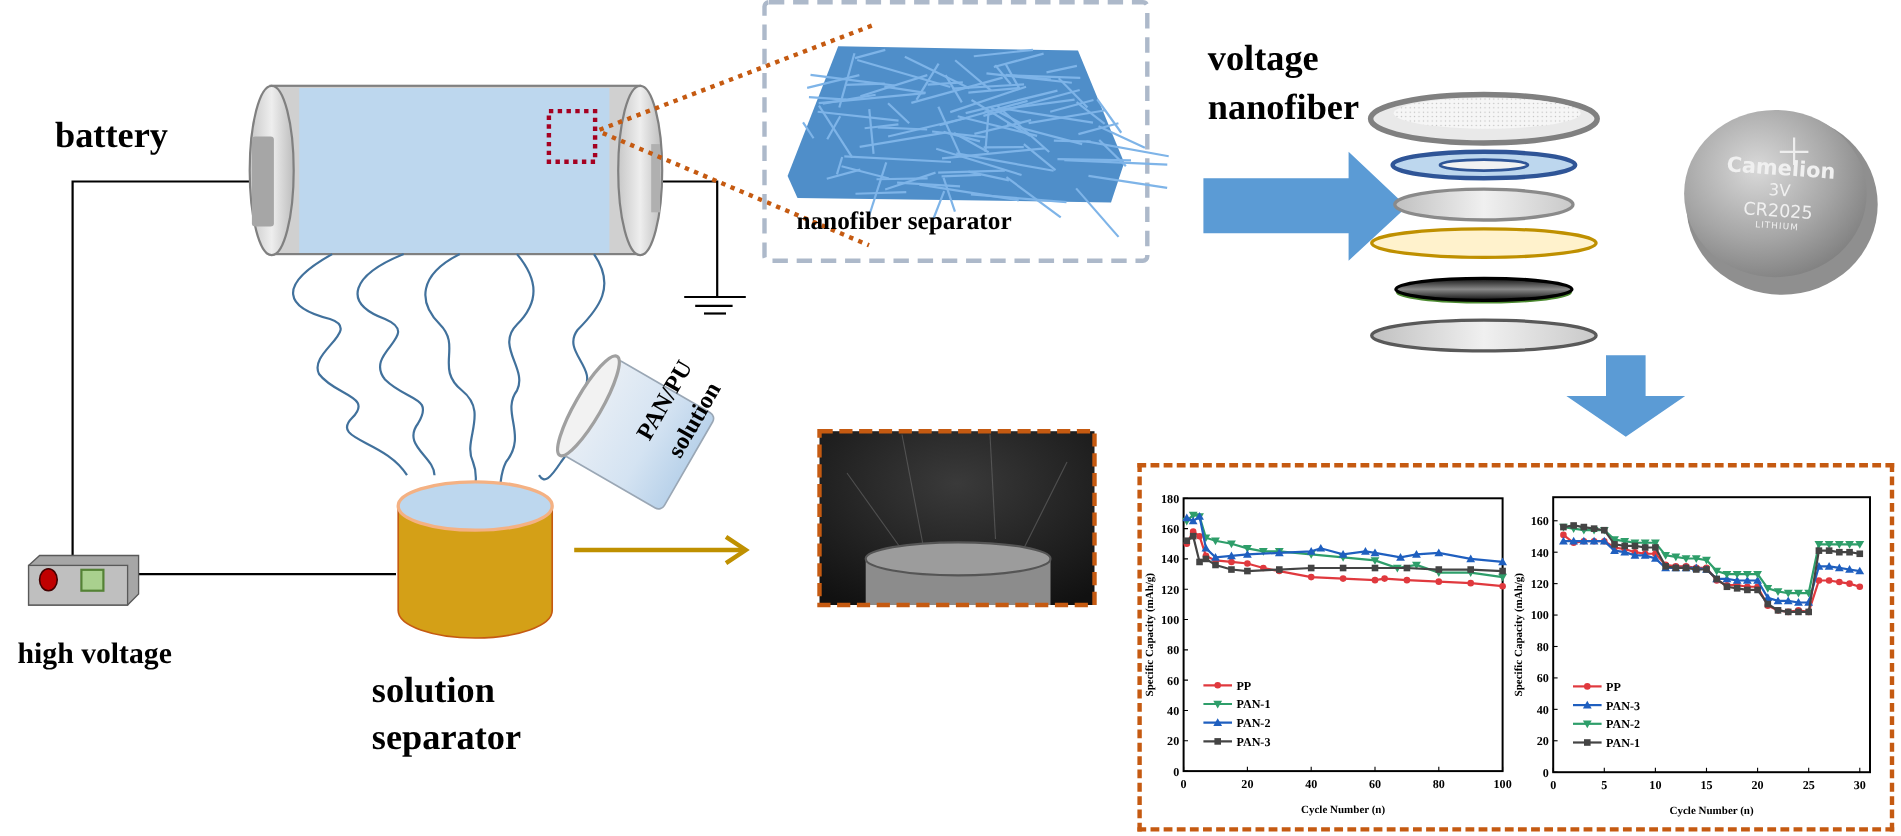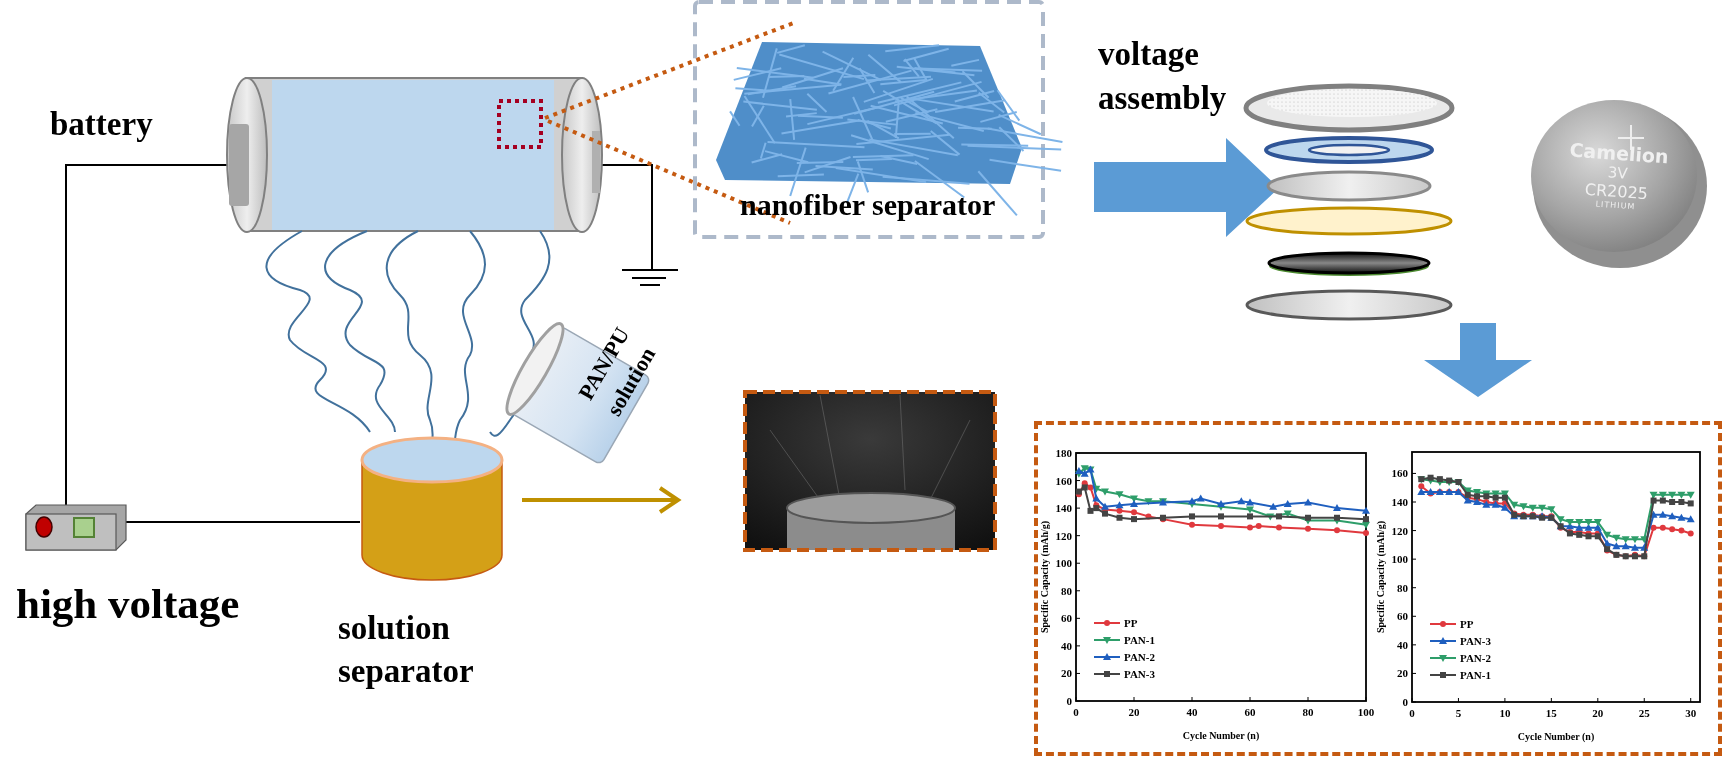--- a/index.html
+++ b/index.html
@@ -232,28 +232,28 @@
 
   <g>
     <ellipse cx="1620" cy="186" rx="87" ry="82" fill="#8f8f8f"></ellipse>
     <ellipse cx="1614" cy="176" rx="83" ry="76" fill="url(#coinGrad)"></ellipse>
     <line x1="1631" y1="125" x2="1631" y2="150" stroke="#eee" stroke-width="2"></line>
     <line x1="1618" y1="138" x2="1644" y2="138" stroke="#eee" stroke-width="2"></line>
   </g>
 </svg>
 
 <div class="lbl" style="left:50px; top:106px; font-size:33px;">battery</div>
-<div class="lbl" style="left:16px; top:580px; font-size:43px;">high voltage</div>
+<div class="lbl" style="left:16px; top:580px; font-size:27px;">high voltage</div>
 <div class="lbl" style="left:338px; top:610px; font-size:33px;">solution</div>
 <div class="lbl" style="left:338px; top:653px; font-size:33px;">separator</div>
 <div class="lbl" style="left:574px; top:392px; font-size:22px; transform:rotate(-60deg); transform-origin:left top;">PAN/PU</div>
 <div class="lbl" style="left:602px; top:408px; font-size:22px; transform:rotate(-60deg); transform-origin:left top;">solution</div>
-<div class="lbl" style="left:740px; top:188px; font-size:30px;">nanofiber separator</div>
+<div class="lbl" style="left:724px; top:188px; font-size:23px;">nanofiber separator</div>
 <div class="lbl" style="left:1098px; top:36px; font-size:33px;">voltage</div>
-<div class="lbl" style="left:1098px; top:80px; font-size:33px;">assembly</div>
+<div class="lbl" style="left:1098px; top:80px; font-size:33px;">nanofiber</div>
 
 <div style="position:absolute; left:1545px; top:142px; width:145px; text-align:center; color:#f0f0f0; font-family:'DejaVu Sans',sans-serif; transform:rotate(4deg);">
   <div style="font-size:19px; font-weight:bold;">Camelion</div>
   <div style="font-size:15px;">3V</div>
   <div style="font-size:16px;">CR2025</div>
   <div style="font-size:8px; letter-spacing:1px;">LITHIUM</div>
 </div>
 
 <div style="position:absolute; left:1034px; top:421px; width:688px; height:335px; border:4px dashed #c55a11; box-sizing:border-box;"></div>
 

